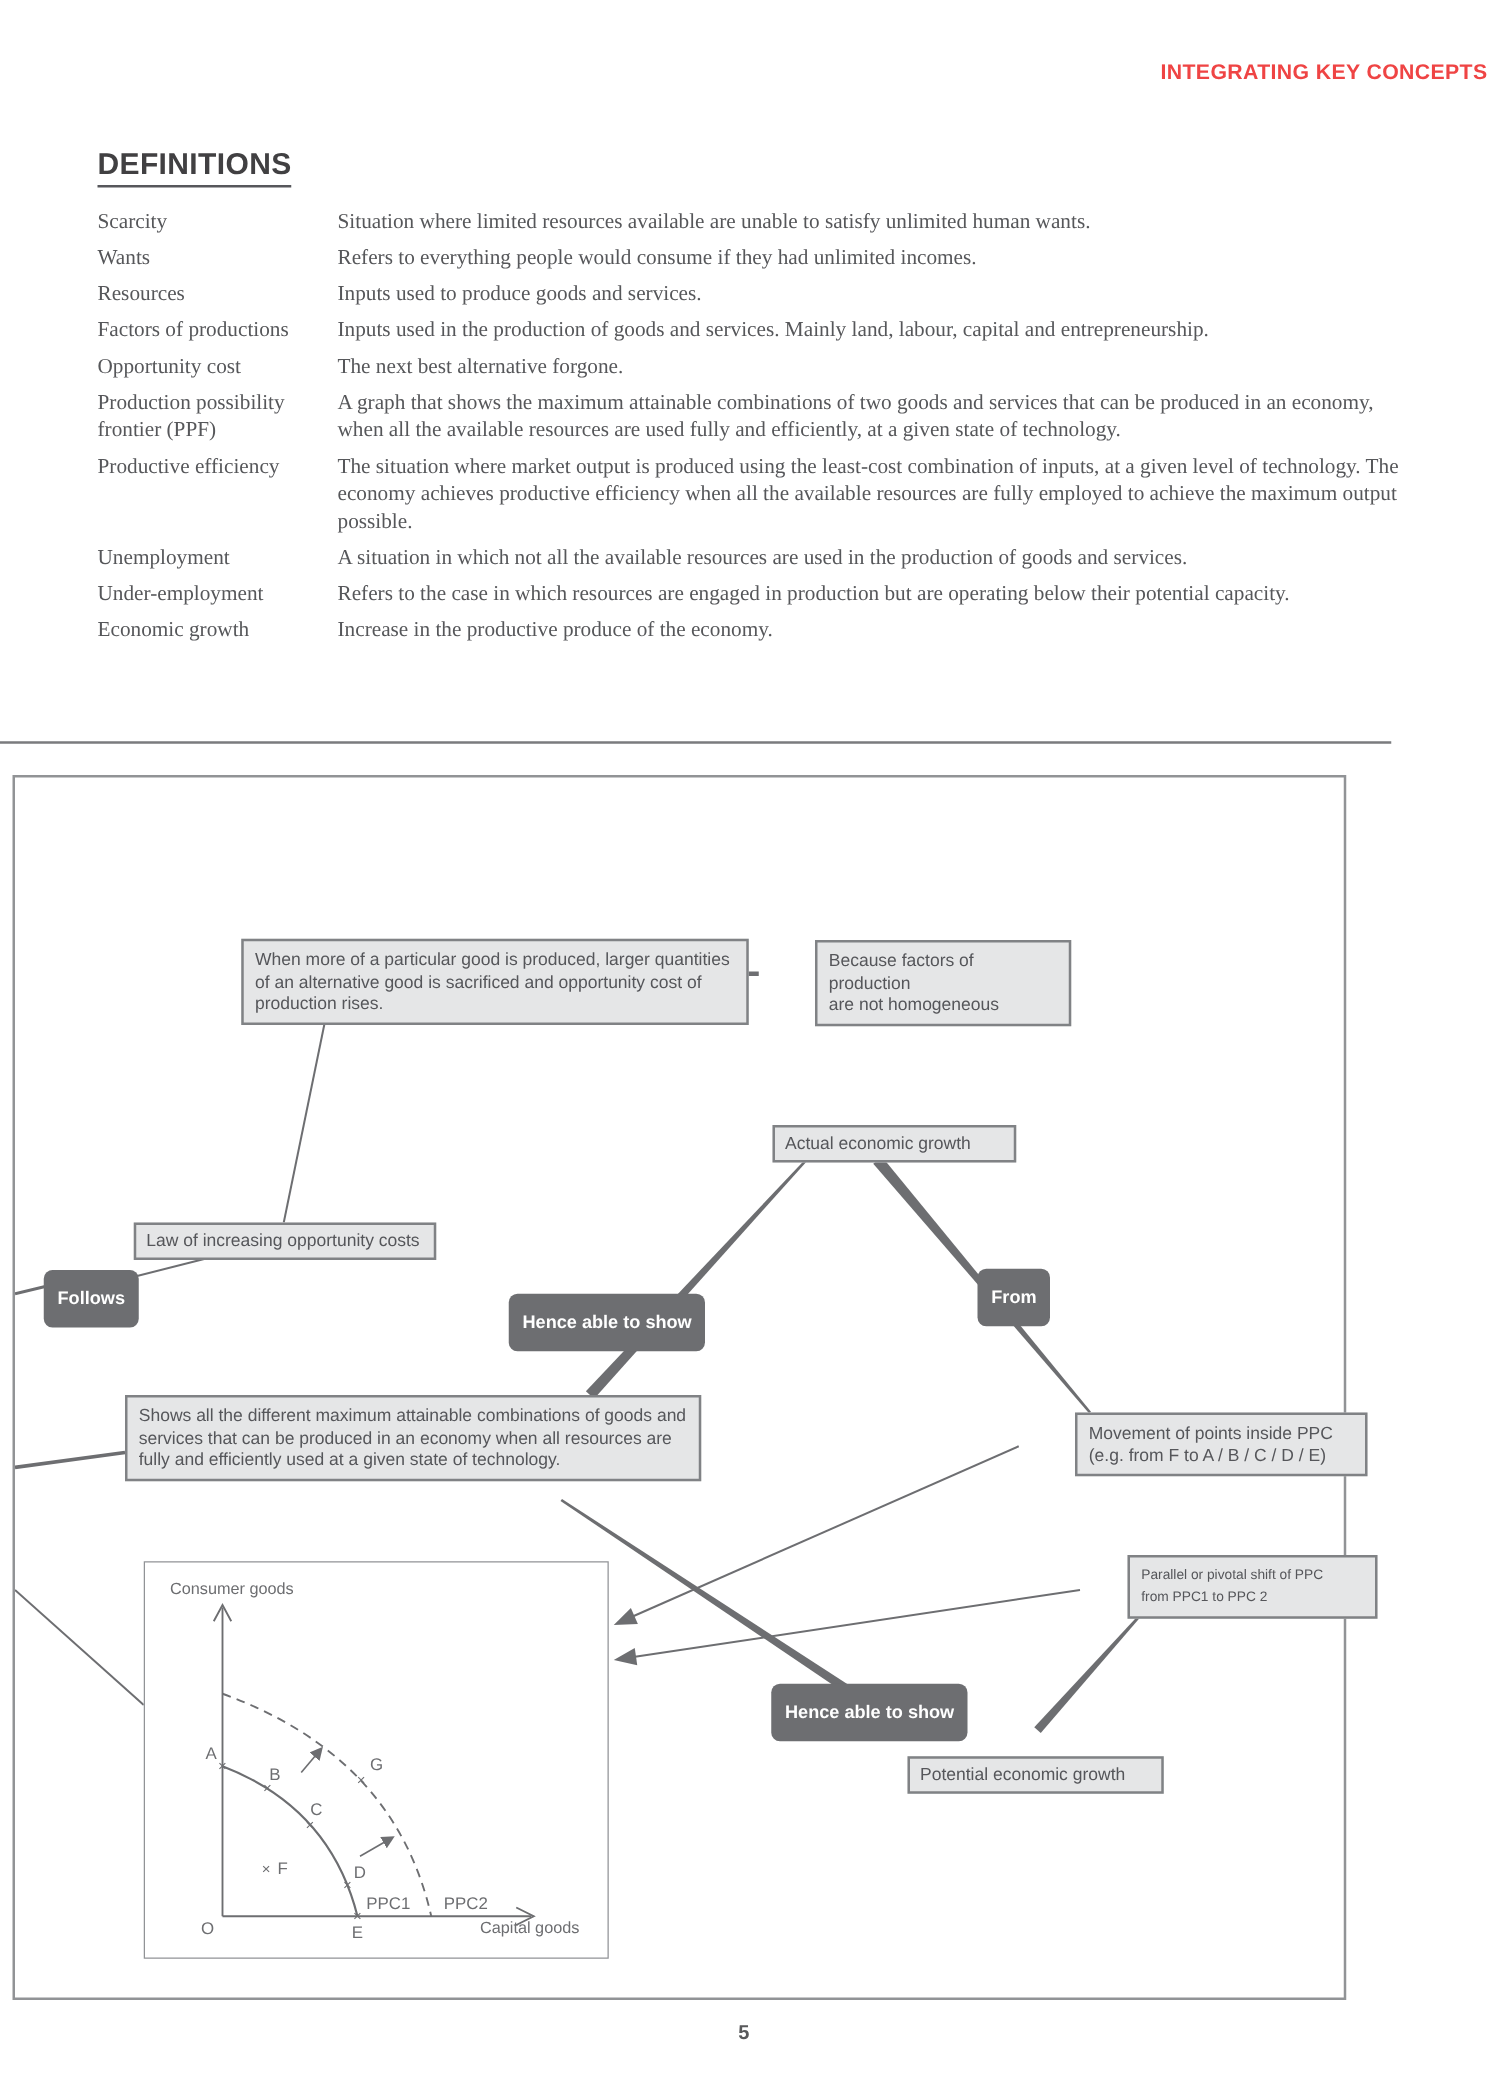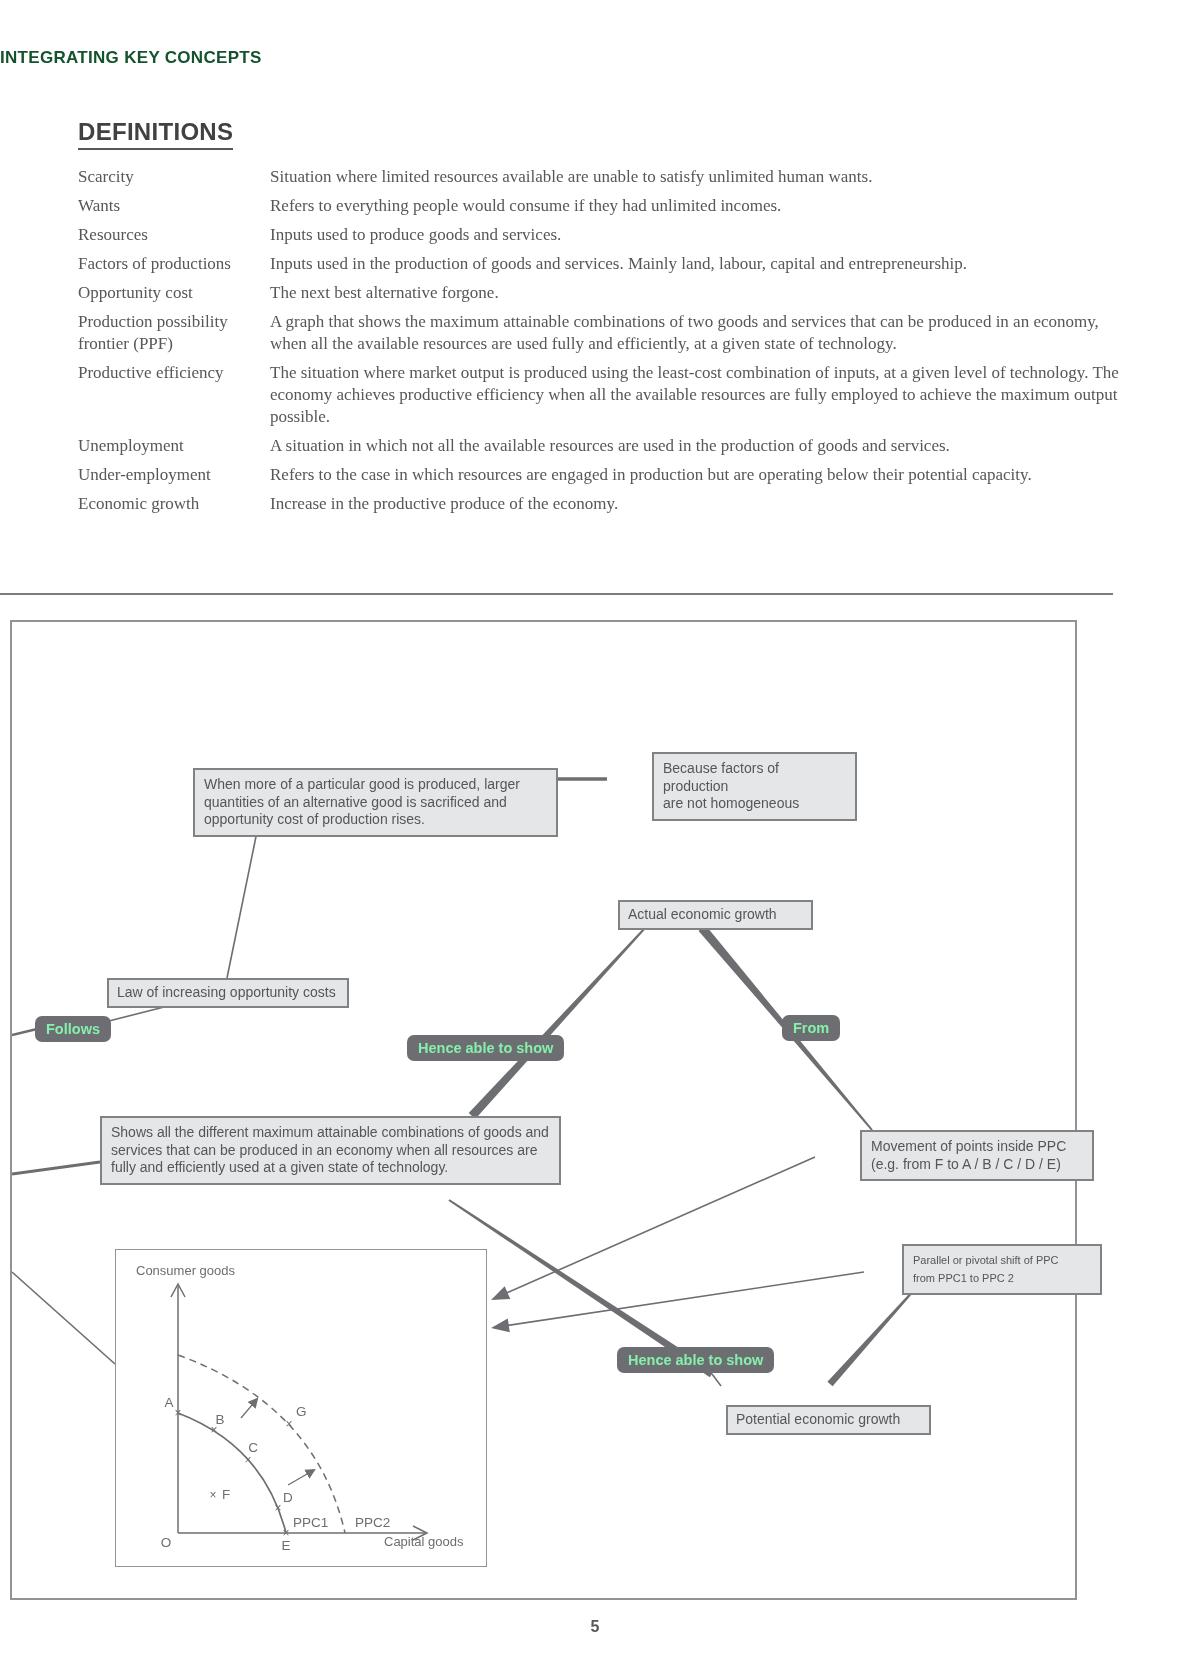--- a/index.html
+++ b/index.html
@@ -1,42 +1,42 @@
 <!DOCTYPE html>
 <html><head>
 <meta charset="utf-8">
 <style>
   html,body { margin:0; padding:0; background:#fff; }
   .page { position:relative; width:1190px; height:1675px; background:#ffffff;
           font-family:"Liberation Sans", sans-serif; overflow:hidden; }
 
-  .hdr { position:absolute; top:48px; left:0; right:0; text-align:left;
-         font-size:17px; font-weight:bold; letter-spacing:0.3px; color:#14532d; }
+  .hdr { position:absolute; top:48px; left:0; right:0; text-align:right;
+         font-size:17px; font-weight:bold; letter-spacing:0.3px; color:#ef4444; }
 
   .defs { position:absolute; left:78px; top:118px; width:1050px; }
   .defs-title { display:inline-block; font-size:24px; font-weight:bold; color:#414042;
                 letter-spacing:0.3px; border-bottom:2px solid #56575b;
                 padding-bottom:2px; margin:0 0 16px 0; }
   .dgrid { display:grid; grid-template-columns:192px 1fr; row-gap:7px;
            font-family:"Liberation Serif", serif; font-size:17px; line-height:22px;
            color:#56575a; }
 
   .divider { position:absolute; left:0; top:593px; width:1113px; height:2px; background:#7a7b7e; }
 
   .obox { position:absolute; left:10px; top:620px; width:1063px; height:976px;
           border:2px solid #919396; background:#fff; }
   .lines { position:absolute; left:0; top:0; width:1063px; height:976px; }
 
   .dbox { position:absolute; background:#e5e6e7; border:2px solid #808285; color:#55565a;
           font-size:14px; line-height:17.5px; padding:6px 9px; box-sizing:border-box; }
   .dbox.one { white-space:nowrap; padding:4px 8px; }
   .pre { white-space:pre-line;margin-left:45px; }
 
-  .badge { position:absolute; background:#6d6e71; color:#86efac; font-weight:bold;
-           font-size:14.5px; line-height:16px; padding:5px 11px; border-radius:7px;
+  .badge { position:absolute; background:#6d6e71; color:#ffffff; font-weight:bold;
+           font-size:14.5px; line-height:16px; padding:15px 11px; border-radius:7px;
            white-space:nowrap; }
 
   .gbox { position:absolute; left:103px; top:627px; width:372px; height:318px;
           border:1.5px solid #919396; background:#fff; box-sizing:border-box; }
 
   .gl { font-size:13px; fill:#6d6e71; font-family:"Liberation Sans",sans-serif; }
   .pl { font-size:13.5px; fill:#6d6e71; font-family:"Liberation Sans",sans-serif; }
   .mk { font-size:12px; fill:#6d6e71; text-anchor:middle; font-family:"Liberation Sans",sans-serif; }
 
   .pgnum { position:absolute; left:0; right:0; top:1618px; text-align:center;
@@ -103,21 +103,21 @@
         <line x1="0" y1="650" x2="103" y2="742" stroke-width="1.6"></line>
 
         <line x1="803" y1="535" x2="490" y2="673" stroke-width="1.6"></line>
         <polygon points="479,678 492.7,664.3 498.3,677.1" stroke="none"></polygon>
 
         <line x1="852" y1="650" x2="492" y2="704" stroke-width="1.6"></line>
         <polygon points="479,706 495.8,696.4 497.8,710.2" stroke="none"></polygon>
       </g>
     </svg>
 
-    <div class="dbox" style="left:181px; top:146px; width:365px;">When more of a particular good is produced, larger quantities of an alternative good is sacrificed and opportunity cost of production rises.</div>
+    <div class="dbox" style="left:181px; top:129px; width:406px;">When more of a particular good is produced, larger quantities of an alternative good is sacrificed and opportunity cost of production rises.</div>
 
     <div class="dbox pre" style="left:595px; top:130px; width:205px;">Because factors of production
 are not homogeneous</div>
 
     <div class="dbox one" style="left:606px; top:278px; width:195px;">Actual economic growth</div>
 
     <div class="dbox one" style="left:95px; top:356px; width:242px;">Law of increasing opportunity costs</div>
 
     <div class="badge" style="left:23px; top:394px;">Follows</div>
 

